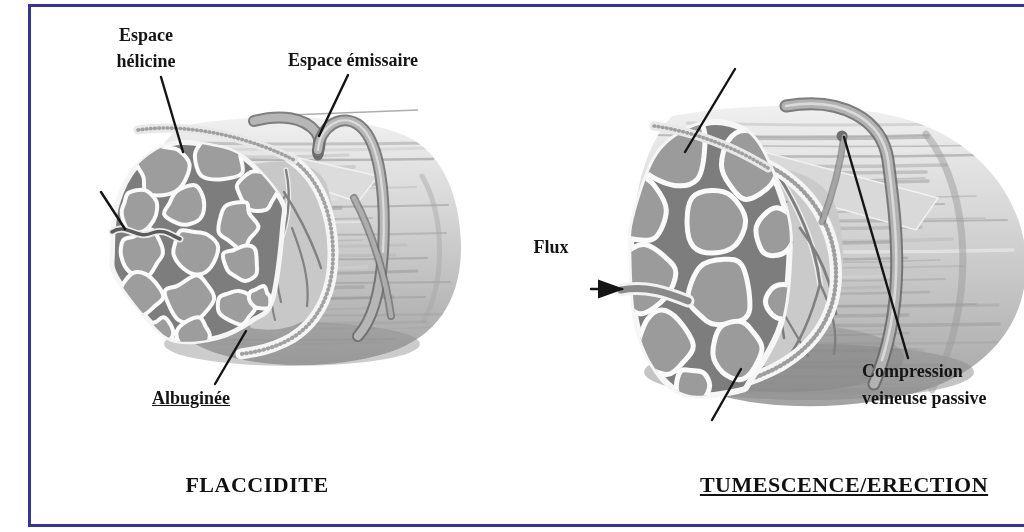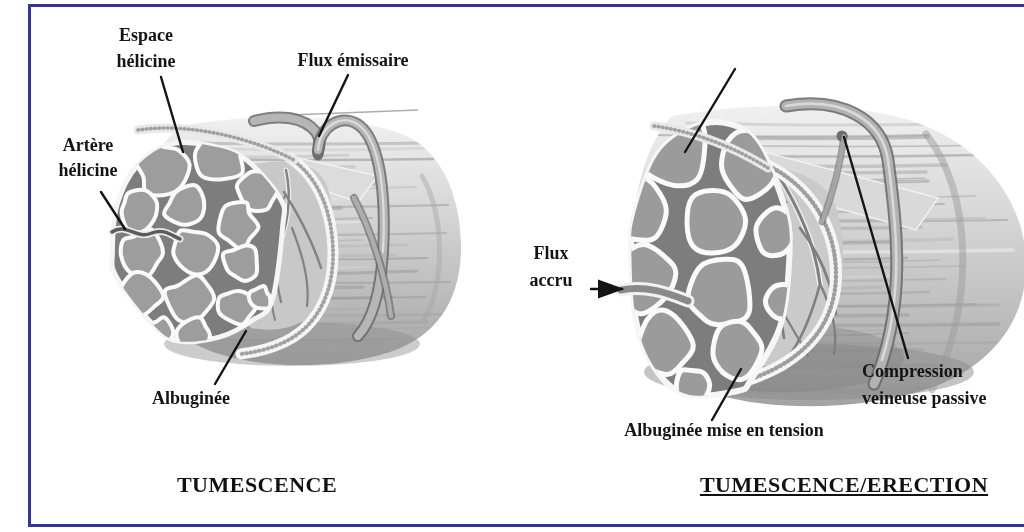--- a/index.html
+++ b/index.html
@@ -250,45 +250,37 @@
       <line x1="567" y1="289" x2="598" y2="289" marker-end="url(#arrowhead)"></line>
     </g>
   </svg>
 
   <div class="label" style="left:66px;top:22px;width:112px;">
     <div>Espace</div>
     <div>hélicine</div>
   </div>
 
   <div class="label" style="left:248px;top:47px;width:162px;">
-    <div>Flux émissaire</div>
-  </div>
-
-  <div class="label" style="left:14px;top:133px;width:100px;line-height:25px;">
-    <div>Artère</div>
-    <div>hélicine</div>
-  </div>
-
-  <div class="label" style="left:107px;top:385px;width:120px;">
+    <div>Espace émissaire</div>
+  </div>
+
+
+  <div class="label" style="left:107px;top:385px;width:120px;text-decoration:underline;">
     <div>Albuginée</div>
   </div>
 
-  <div class="caption" style="left:133px;top:472px;width:200px;">TUMESCENCE</div>
-
-
-  <div class="label" style="left:482px;top:240px;width:90px;line-height:27px;">
+  <div class="caption" style="left:133px;top:472px;width:200px;">FLACCIDITE</div>
+
+
+  <div class="label" style="left:482px;top:234px;width:90px;line-height:27px;">
     <div>Flux</div>
-    <div>accru</div>
   </div>
 
   <div class="label left-align" style="left:838px;top:358px;width:170px;line-height:27px;">
     <div>Compression</div>
     <div>veineuse passive</div>
   </div>
 
-  <div class="label" style="left:570px;top:417px;width:260px;">
-    <div>Albuginée mise en tension</div>
-  </div>
 
   <div class="caption" style="left:660px;top:472px;width:320px;text-decoration:underline;">TUMESCENCE/ERECTION</div>
 
   <div class="frame" style="border-color: rgb(52, 52, 156);"></div>
 </div>
 
 </body></html>

